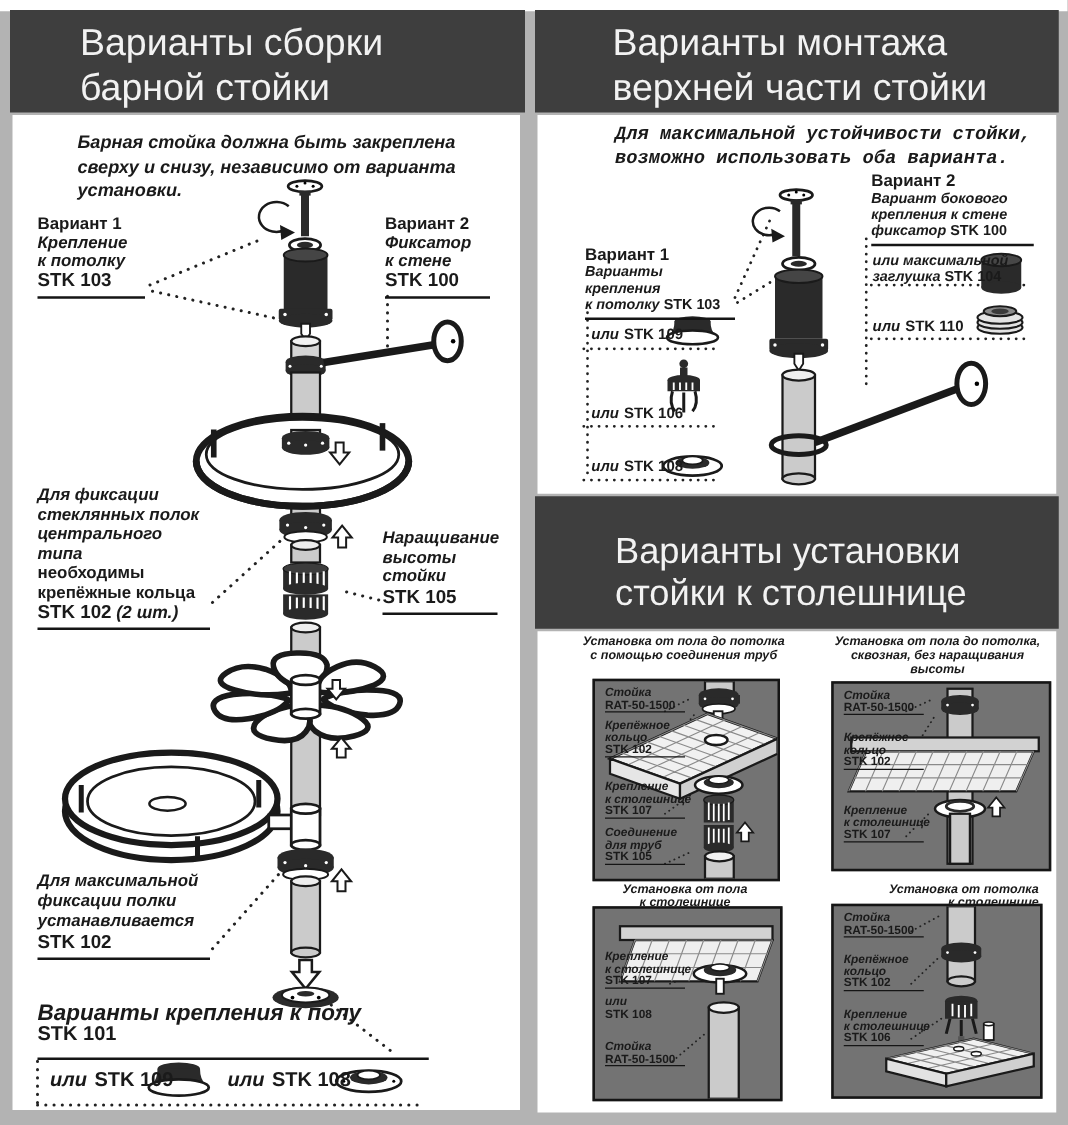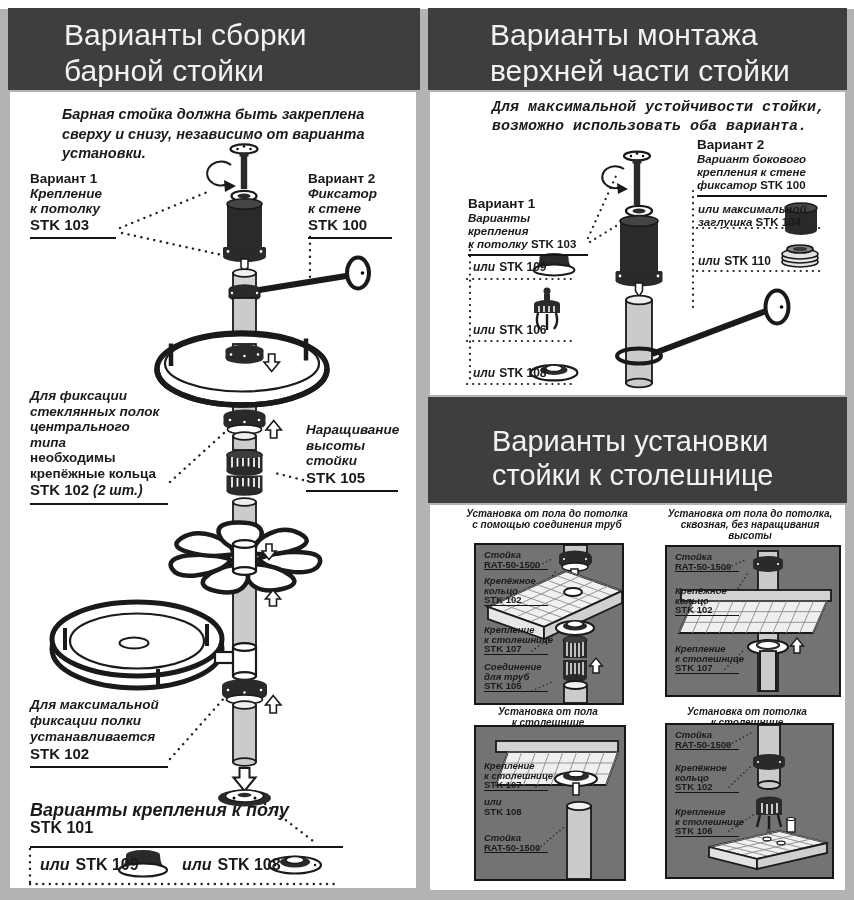--- a/index.html
+++ b/index.html
@@ -387,21 +387,21 @@
   </div>
   <div class="abs cap" style="left:230px;top:3px;width:180px;">
     <div>Установка от пола до потолка,</div>
     <div>сквозная, без наращивания</div>
     <div>высоты</div>
   </div>
   <div class="abs cap" style="left:36px;top:201px;width:164px;">
     <div>Установка от пола</div>
     <div>к столешнице</div>
   </div>
-  <div class="abs cap" style="left:233px;top:201px;width:168px;">
+  <div class="abs cap" style="left:233px;top:201px;width:168px;text-align:right;">
     <div>Установка от потолка</div>
     <div>к столешнице</div>
   </div>
 
   <div class="abs box" style="left:44px;top:38px;width:146px;height:158px;">
     <svg width="146" height="158" viewBox="0 0 146 158">
       <path class="dt" stroke-width="1.5" stroke-dasharray="0.1 4" d="M56,24 L78,13 M56,56 L80,26 M56,106 L78,90 M56,146 L78,136"></path>
       <rect class="pl" x="88" y="0" width="23" height="12"></rect>
       <g>
         <rect class="blk" x="83" y="11" width="33" height="7"></rect>

